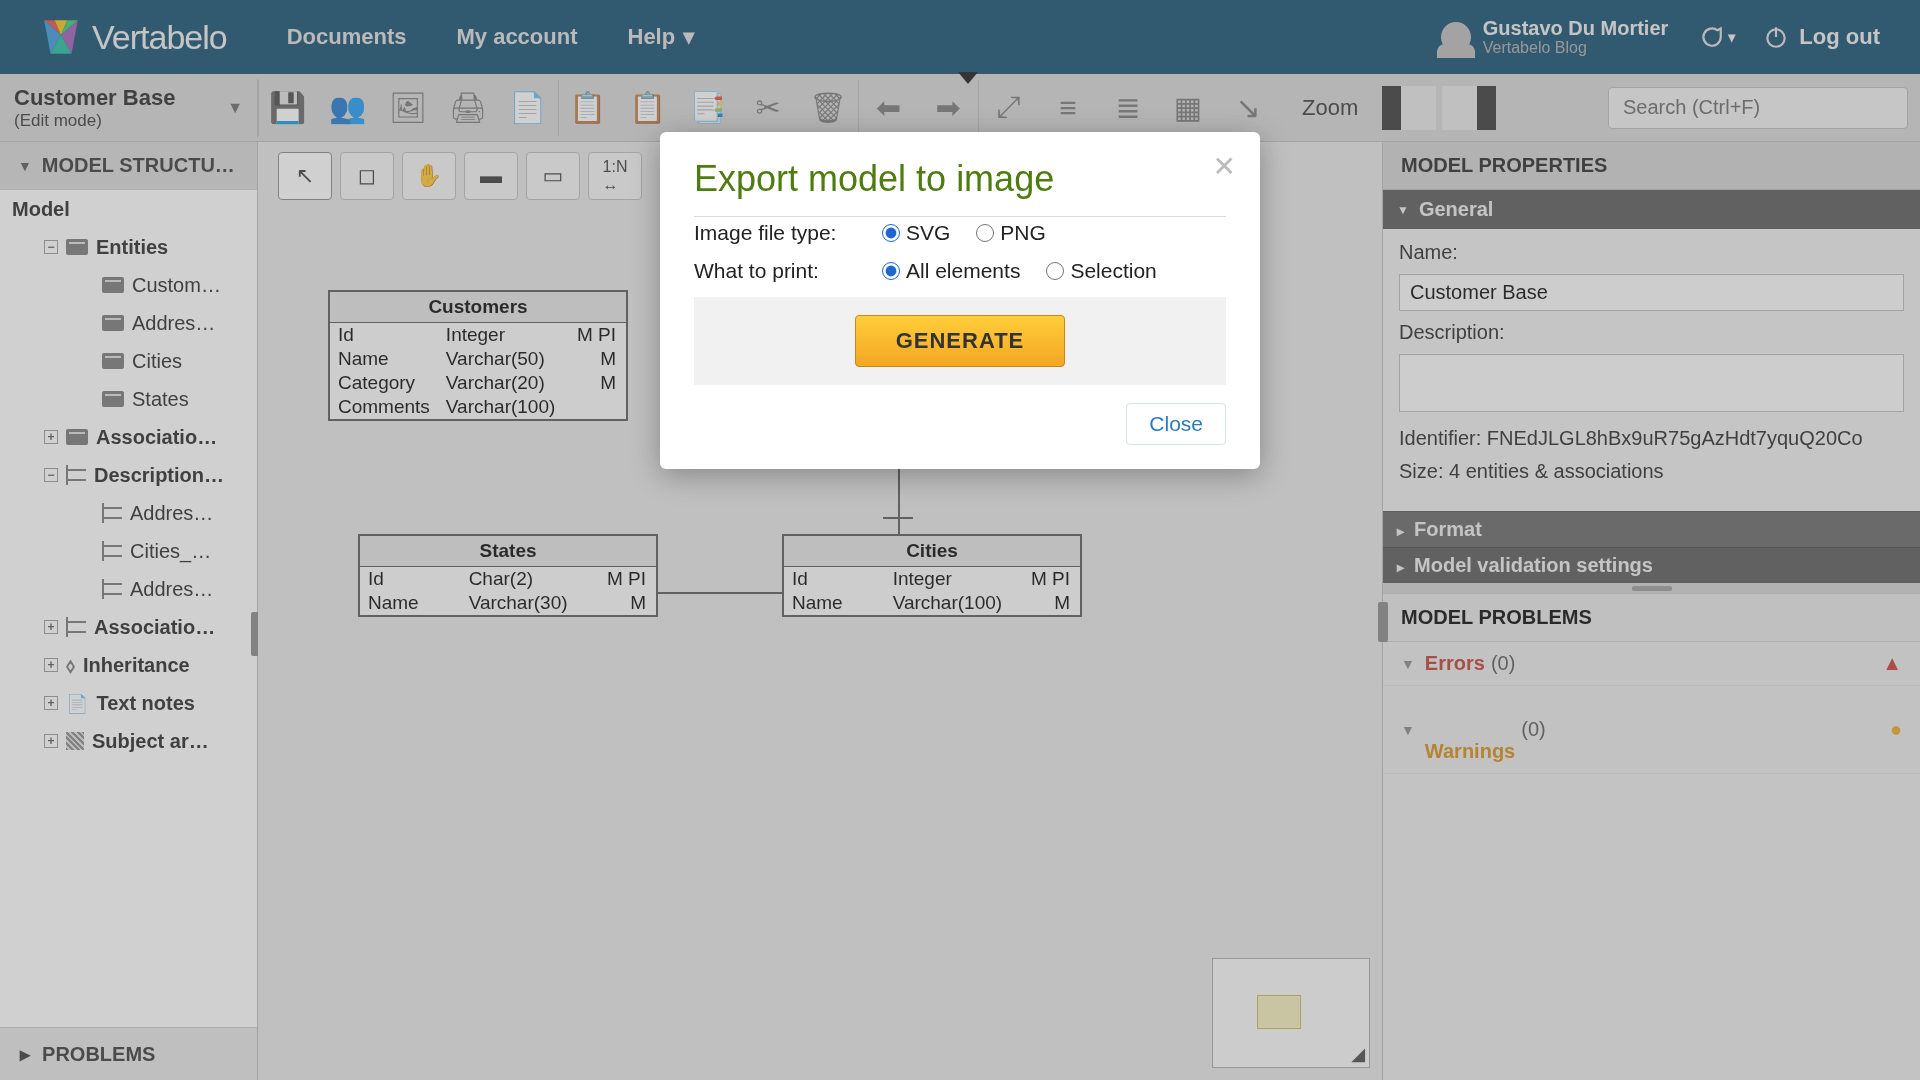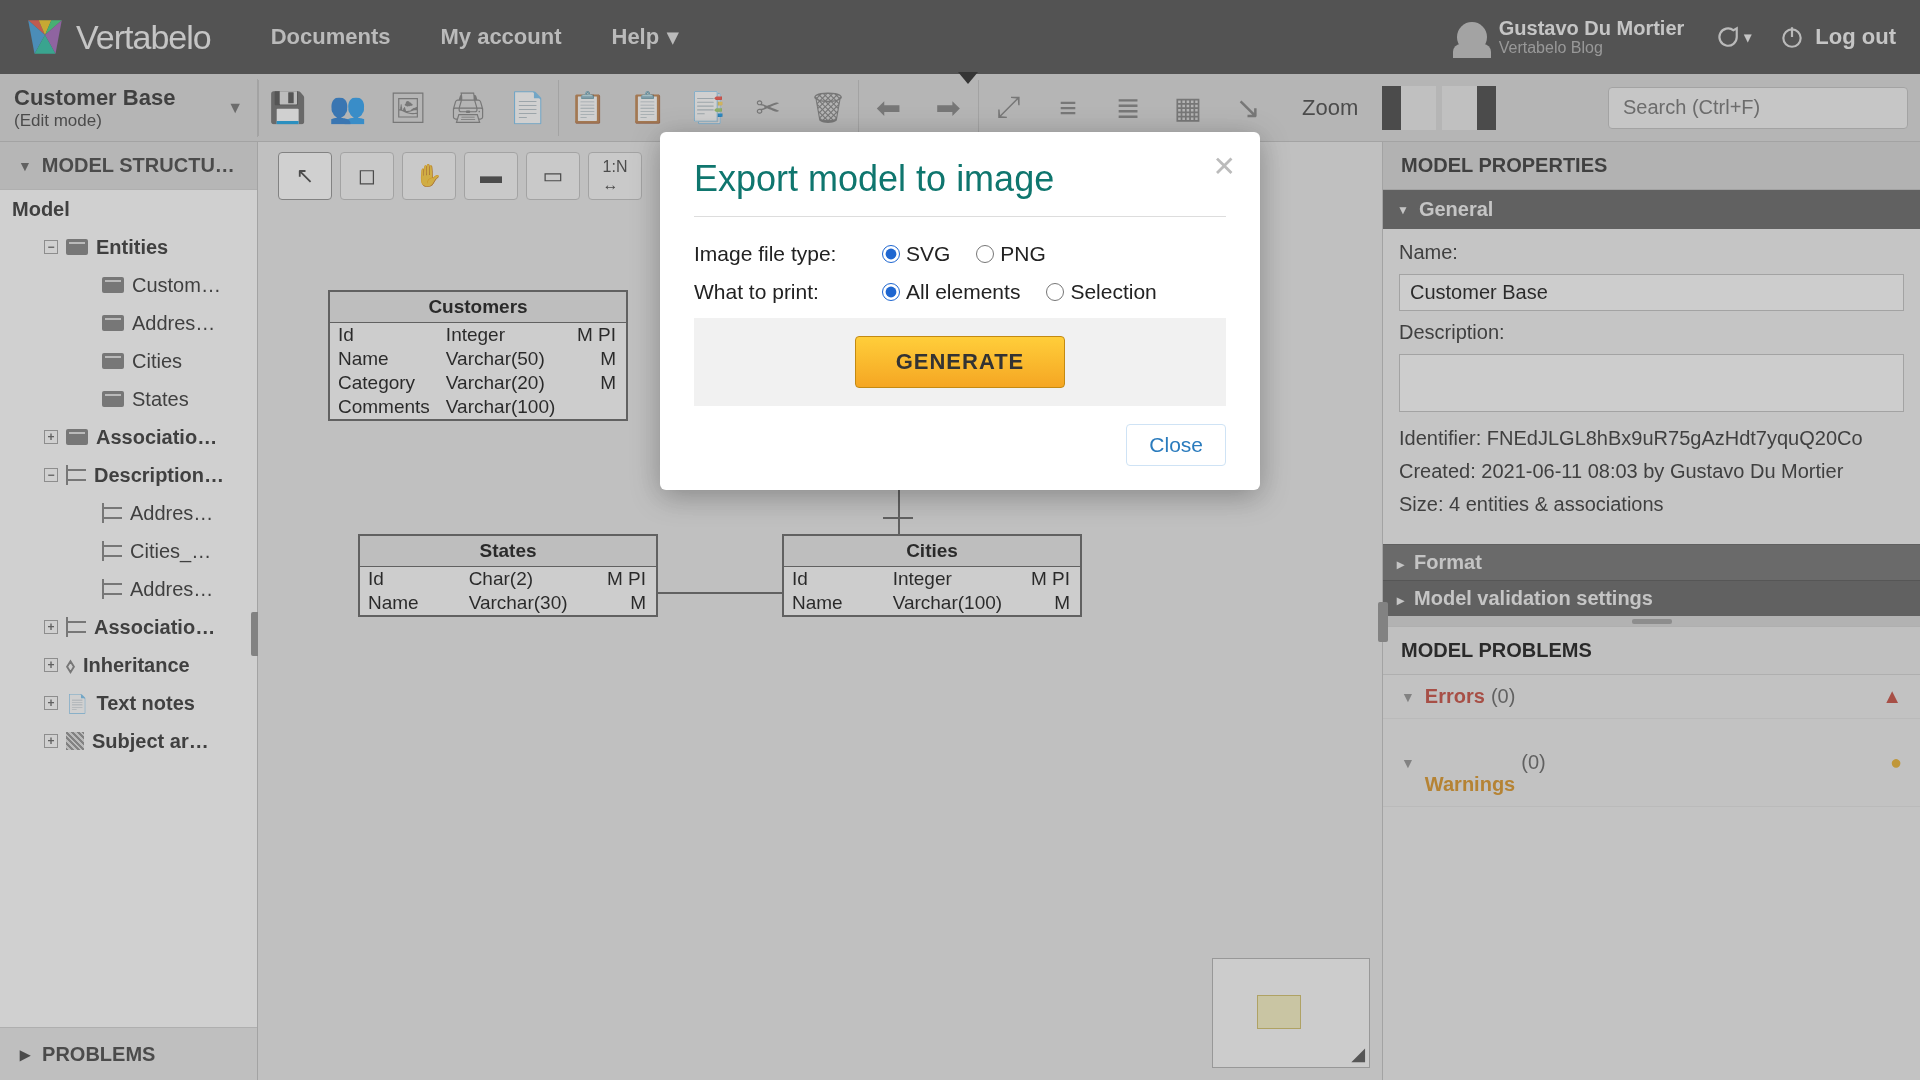--- a/index.html
+++ b/index.html
@@ -1,19 +1,19 @@
 <!DOCTYPE html>
 <html><head>
 <meta charset="utf-8">
 <style>
 * { box-sizing: border-box; margin: 0; padding: 0; font-family: Arial, Helvetica, sans-serif; }
 html, body { width: 1920px; height: 1080px; overflow: hidden; background: #d1d1d1; }
 
 
-.topbar { display: flex; align-items: center; height: 74px; background: #404040; color: #eee; padding: 0 24px; }
+.topbar { display: flex; align-items: center; height: 74px; background: #0c4a6e; color: #eee; padding: 0 40px; }
 .logo { display: flex; align-items: center; gap: 10px; font-size: 34px; font-weight: 300; letter-spacing: -1px; margin-right: 60px; }
 .logo svg { width: 42px; height: 42px; }
 .topnav { display: flex; gap: 50px; font-size: 22px; font-weight: 600; color: #ddd; }
 .topnav .item { display: flex; align-items: center; gap: 8px; cursor: pointer; }
 .topbar-spacer { flex: 1; }
 .userblock { display: flex; align-items: center; gap: 12px; margin-right: 30px; }
 .userblock .avatar { width: 30px; height: 30px; border-radius: 50%; background: #bbb; position: relative; }
 .userblock .avatar::after { content:""; position:absolute; bottom:-6px; left:-4px; width:38px; height:14px; background:#bbb; border-radius:8px 8px 0 0;}
 .userblock .txt { line-height: 1.1; }
 .userblock .name { font-weight: 700; font-size: 20px; }
@@ -106,21 +106,21 @@
 .mp-row .cnt { color:#555; margin-left:6px;}
 .mp-row .glyph { margin-left:auto; font-size:20px;}
 .err-lbl { color:#c0392b; font-weight:700;}
 .warn-lbl{ color:#d68910; font-weight:700;margin-top:44px;}
 .err-glyph{ color:#c0392b;}
 .warn-glyph{ color:#e6a817;}
 
 
 .backdrop { position:fixed; inset:0; background:rgba(120,120,120,0.35); display:flex; align-items:flex-start; justify-content:center; }
 .modal { margin-top:132px; width:600px; background:#fff; border-radius:6px; box-shadow:0 6px 30px rgba(0,0,0,0.3); padding:26px 34px 24px; position:relative;}
-.modal h1 { font-size:36px; font-weight:400; color:#0f766e; padding-bottom:16px; border-bottom:1px solid #ddd; margin-bottom:25px;}
+.modal h1 { font-size:36px; font-weight:400; color:#4d7c0f; padding-bottom:16px; border-bottom:1px solid #ddd; margin-bottom:4px;}
 .modal .close-x { position:absolute; top:18px; right:24px; color:#bbb; font-size:28px; cursor:pointer;}
 .modal .frow { display:flex; align-items:center; gap:18px; font-size:21px; color:#222; margin-bottom:14px;}
 .modal .frow .lbl { width:170px; }
 .modal .opts { display:flex; gap:26px; align-items:flex-end;}
 .modal .opts label { display:flex; align-items:center; gap:6px;}
 .modal input[type=radio]{ width:18px; height:18px; accent-color:#1e66d0;}
 .modal .genbox { background:#f1f1f1; padding:18px; display:flex; justify-content:center; margin-top:8px;}
 .modal .genbtn { background:linear-gradient(#ffce3a,#f5a623); border:1px solid #c48a12; color:#333; font-weight:700; font-size:22px; padding:12px 40px; border-radius:4px; cursor:pointer; letter-spacing:1px;}
 .modal .closebtn { float:right; margin-top:18px; background:#fff; border:1px solid #cfe3f5; color:#2a7bbd; font-size:21px; padding:8px 22px; border-radius:4px; cursor:pointer;}
 </style>
@@ -392,21 +392,20 @@
     <div class="sr-sub">
         <span class="caret">▼</span>
         <span>General</span>
       </div>
     <div class="sr-body">
       <div class="row">Name:</div>
       <div class="row"><input value="Customer Base" style=""></div>
       <div class="row">Description:</div>
       <div class="row"><textarea style=""></textarea></div>
       <div class="row">Identifier: FNEdJLGL8hBx9uR75gAzHdt7yquQ20Co</div>
-      <div class="row">Created: 2021-06-11 08:03 by Gustavo Du Mortier</div>
       <div class="row">Size: 4 entities &amp; associations</div>
     </div>
     <div class="sr-collapse" style="opacity:.9">
         <span class="caret"></span>
         <span>Format</span>
       </div>
     <div class="sr-collapse">
         <span class="caret"></span>
         <span>Model validation settings</span>
       </div>

